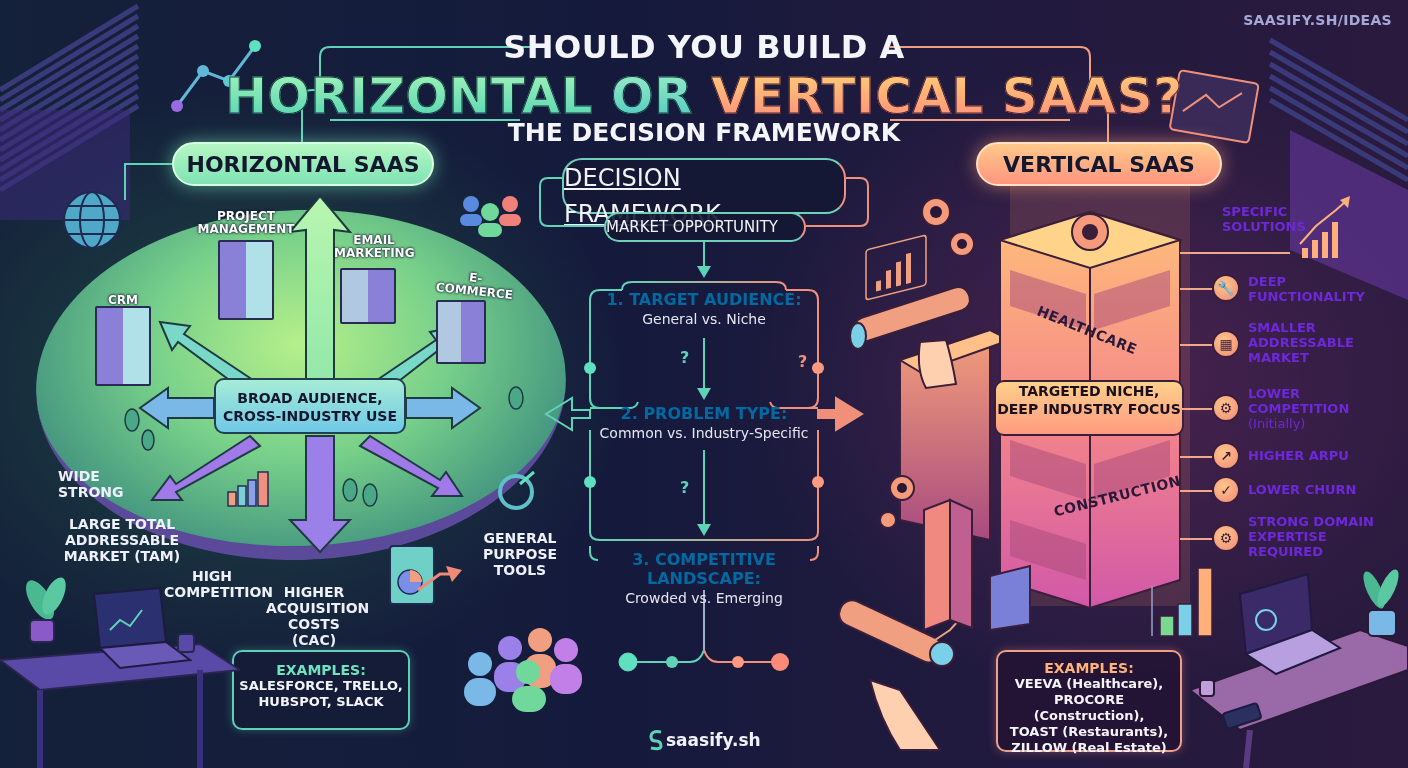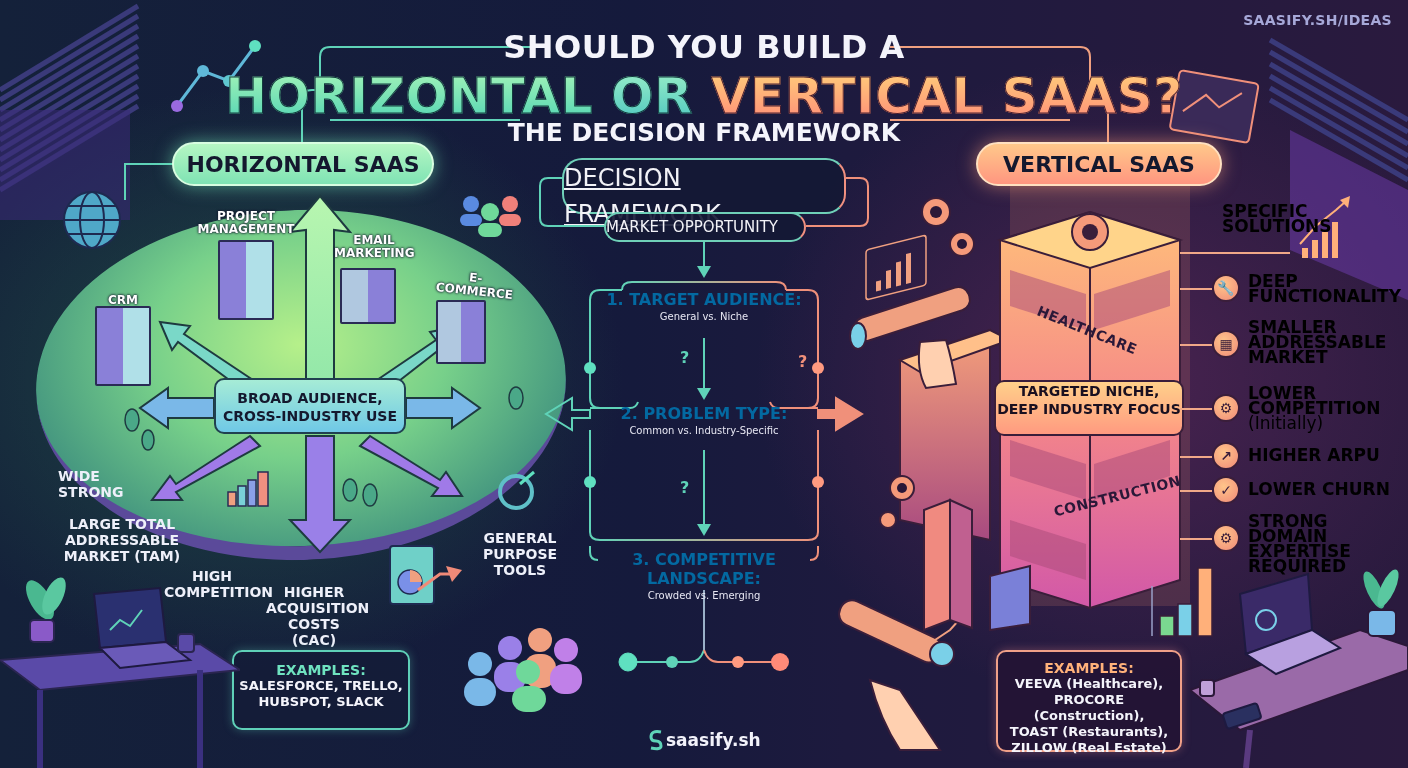--- a/index.html
+++ b/index.html
@@ -29,21 +29,21 @@
   #horiz-pill { left: 172px; top: 142px; width: 262px; height: 44px; font-size: 22px;
     background: linear-gradient(180deg, #b5f7c3 0%, #7fe3b4 100%); box-shadow: 0 0 18px rgba(120,240,190,0.55); border: 2px solid #d7fde0; }
   #vert-pill { left: 976px; top: 142px; width: 246px; height: 44px; font-size: 22px;
     background: linear-gradient(180deg, #ffc88a 0%, #ff9680 100%); box-shadow: 0 0 18px rgba(255,160,120,0.55); border: 2px solid #ffe0c0; }
   #fw-title { left: 562px; top: 158px; width: 284px; height: 56px; font-size: 24px; line-height: 36px; border-radius: 20px;
     border: 2px solid #6fd0b8; border-right-color: #f09080; background: rgba(20,24,52,0.9); text-decoration: underline; }
   #fw-market { left: 604px; top: 212px; width: 202px; height: 30px; font-size: 15px; line-height: 26px; border-radius: 16px;
     border: 2px solid #6fd0b8; border-right-color: #f09080; background: rgba(20,24,52,0.9); }
   .step { position: absolute; text-align: center; font-weight: bold; }
   .step .s-title { font-size: 16px; color: #0369a1; }
-  .step .s-sub { font-size: 10px; font-weight: normal; color: #e6e6f2; margin-top: 2px; }
+  .step .s-sub { font-size: 14px; font-weight: normal; color: #e6e6f2; margin-top: 2px; }
   .q { font-size: 16px; font-weight: bold; }
 
   
   #island { left: 36px; top: 210px; width: 530px; height: 350px; border-radius: 50%;
     background: radial-gradient(ellipse at 50% 40%, #b6f08a 0%, #77d08a 40%, #3e8f7e 80%, #2b5a62 100%);
     border-bottom: 14px solid #5b4a9a; transform: rotate(-2deg); }
   #broad-box { left: 214px; top: 378px; width: 192px; height: 56px; border-radius: 10px;
     background: linear-gradient(180deg, #a6ecd6 0%, #6fc8e6 100%); border: 2px solid #204050;
     color: #14182e; font-size: 14px; font-weight: bold; text-align: center; line-height: 18px; padding-top: 9px; }
   .bldg-label { font-size: 12px; font-weight: bold; color: #ffffff; text-shadow: 0 0 2px #14182e, 0 0 3px #14182e; text-align: center; line-height: 13px; }
@@ -61,21 +61,21 @@
   .floor-label { font-size: 14px; font-weight: bold; color: #2a1838; letter-spacing: 0.5px; }
   #targeted-box { left: 994px; top: 380px; width: 190px; height: 56px; border-radius: 10px;
     background: linear-gradient(180deg, #ffd08a 0%, #ff9a80 100%); border: 2px solid #3a1e3a;
     color: #1a1020; font-size: 14px; font-weight: bold; text-align: center; line-height: 18px; }
 
   
   .feat { position: absolute; left: 1212px; display: flex; align-items: flex-start; gap: 8px; }
   .feat .ico { width: 28px; height: 28px; border-radius: 50%; flex: none;
     background: radial-gradient(circle at 40% 35%, #ffc58a 0%, #f08a78 100%); border: 2px solid #3a1e3a;
     display: flex; align-items: center; justify-content: center; color: #3a1e3a; font-size: 14px; font-weight: bold; }
-  .feat .txt { font-size: 17px; font-weight: bold; color: #000000; line-height: 15px; padding-top: 0; }
+  .feat .txt { font-size: 13px; font-weight: bold; color: #6d28d9; line-height: 15px; padding-top: 0; }
   .conn { position: absolute; height: 2px; background: #f0a888; }
 
   
   #logo { left: 646px; top: 728px; display: flex; align-items: center; gap: 0; }
   #logo-text { font-size: 17px; font-weight: bold; color: #f2f2fa; }
 </style>
 </head>
 <body>
 
 <svg class="abs" style="left:0;top:0" width="1408" height="768">

